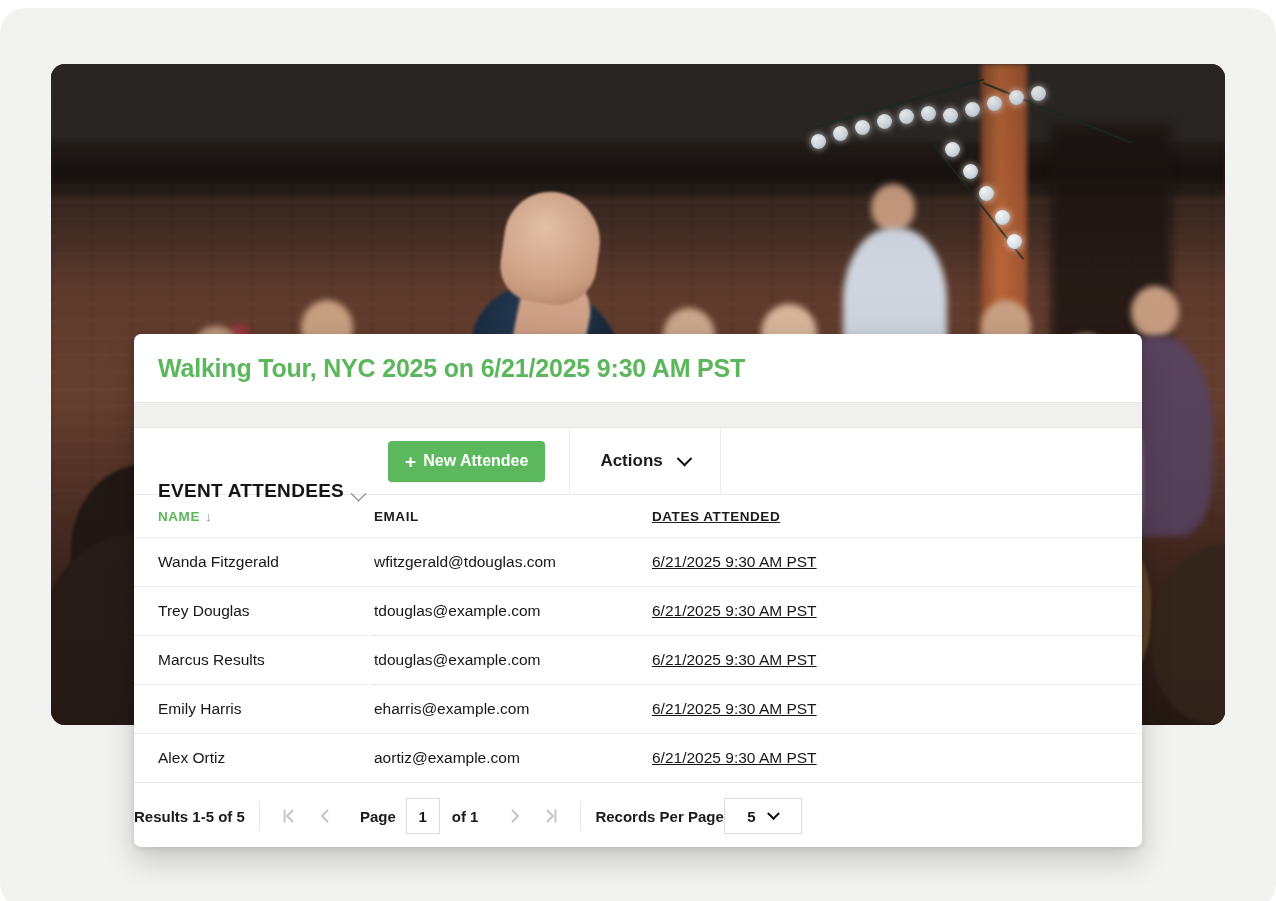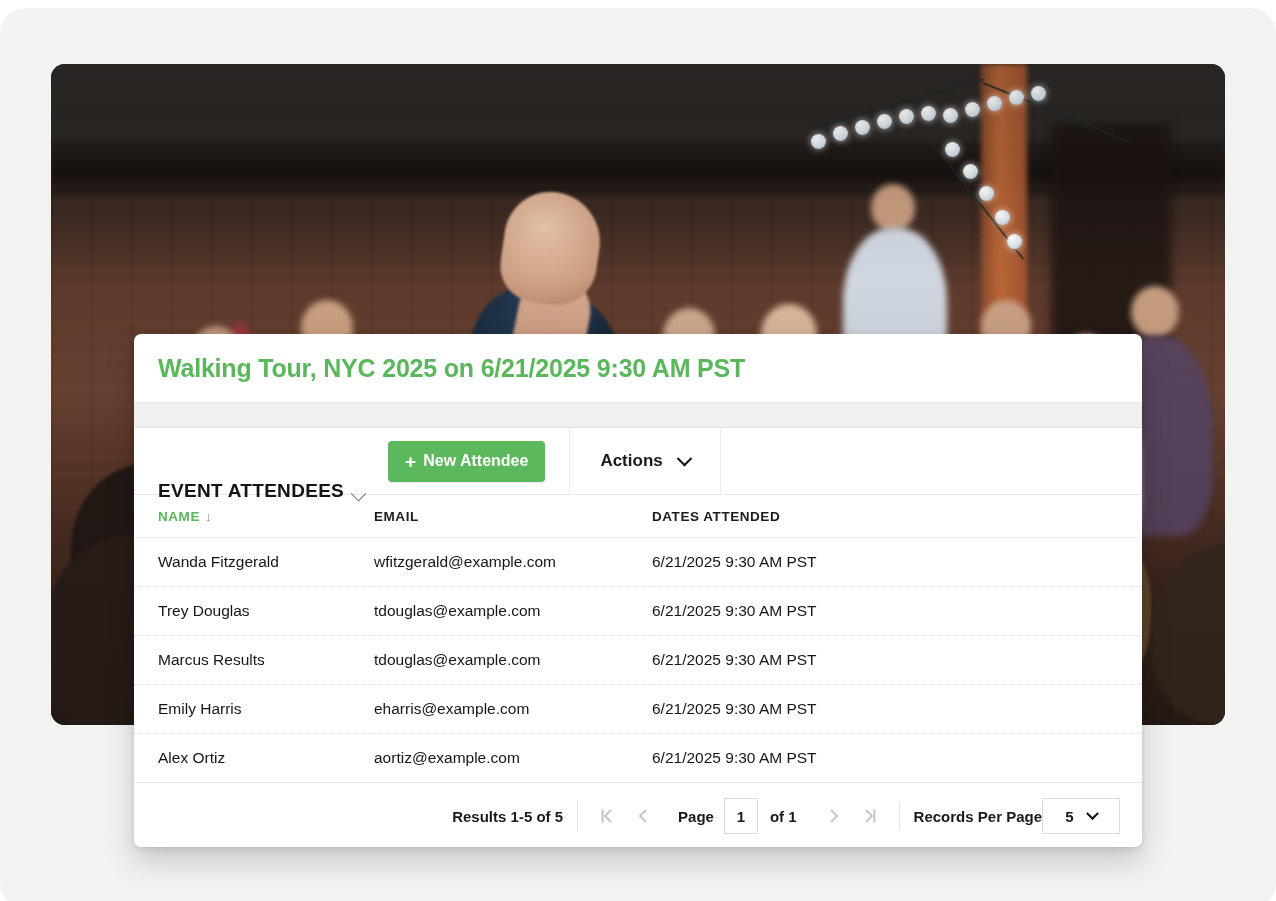--- a/index.html
+++ b/index.html
@@ -233,28 +233,28 @@
   .sort-arrow { color: #8a8a8a; font-size: 13px; margin-left: 5px; font-weight: normal; }
   table.grid td {
     font-size: 15.5px;
     color: #161616;
     padding: 15px 0;
     border-bottom: 1px dotted #e0e0e0;
   }
   table.grid tr:last-child td { border-bottom: none; }
   .col-name  { width: 240px; padding-left: 24px !important; }
   .col-email { width: 278px; }
-  .col-dates { width: auto; }
+  .col-dates { width: auto; text-decoration: underline; }
 
   .table-bottom-rule { border-top: 1px solid #e6e6e6; }
 
   
   .footer {
     height: 66px;
-    display: flex; align-items: center; justify-content: flex-end;
+    display: flex; align-items: center; justify-content: flex-start;
     gap: 0;
     padding-right: 22px;
     font-size: 15px; font-weight: bold; color: #1a1a1a;
   }
   .results-text { white-space: nowrap; }
   .divider-v { width: 1px; height: 30px; background: #e4e4e4; margin: 0 14px; }
   .nav-group { display: flex; align-items: center; gap: 6px; }
   .nav-btn {
     width: 30px; height: 32px;
     display: flex; align-items: center; justify-content: center;
@@ -400,21 +400,21 @@
           <th class="col-name sorted">
             <span>NAME</span><span class="sort-arrow">↓</span>
           </th>
           <th class="col-email">EMAIL</th>
           <th class="col-dates">DATES ATTENDED</th>
         </tr>
       </thead>
       <tbody>
         <tr>
           <td class="col-name">Wanda Fitzgerald</td>
-          <td class="col-email">wfitzgerald@example.com</td>
+          <td class="col-email">wfitzgerald@tdouglas.com</td>
           <td class="col-dates">6/21/2025 9:30 AM PST</td>
         </tr>
         <tr>
           <td class="col-name">Trey Douglas</td>
           <td class="col-email">tdouglas@example.com</td>
           <td class="col-dates">6/21/2025 9:30 AM PST</td>
         </tr>
         <tr>
           <td class="col-name">Marcus Results</td>
           <td class="col-email">tdouglas@example.com</td>

